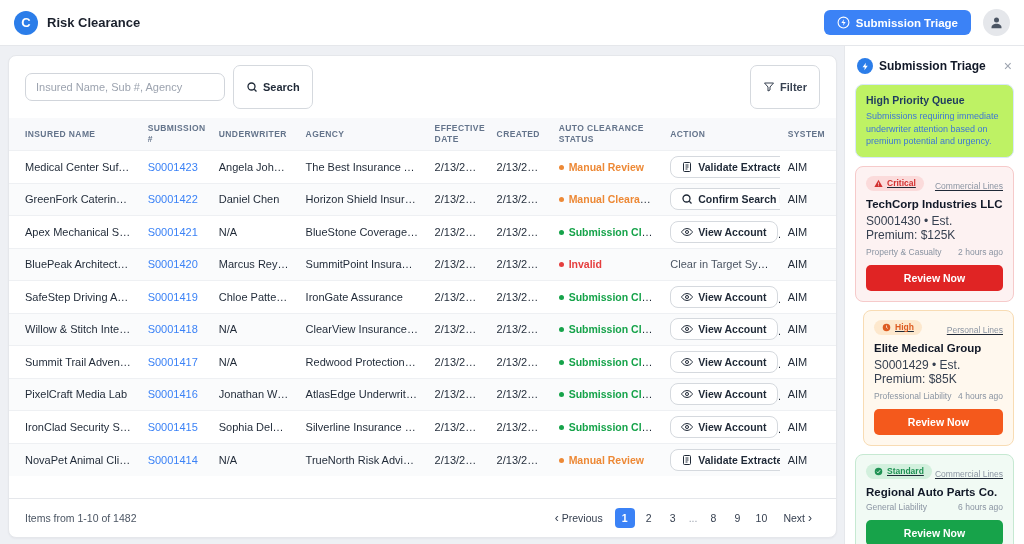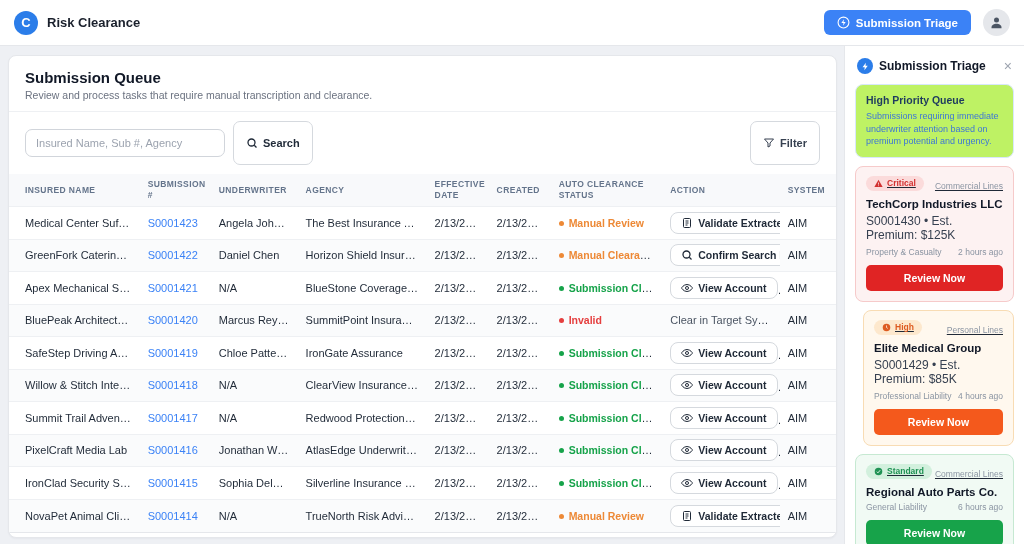--- a/index.html
+++ b/index.html
@@ -130,24 +130,20 @@
           <circle cx="12" cy="8" r="4"></circle>
           <path d="M4 20c0-4 4-6 8-6s8 2 8 6v1H4v-1z"></path>
         </svg>
     </div>
   </div>
 </header>
 
 <div class="layout">
   <main class="content">
     <section class="queue-card">
-      <div class="queue-head">
-        <h2>Submission Queue</h2>
-        <p>Review and process tasks that require manual transcription and clearance.</p>
-      </div>
       <div class="search-row">
         <input class="search-input" type="text" placeholder="Insured Name, Sub #, Agency" style="">
         <button class="btn-light">
           <svg viewBox="0 0 24 24" fill="none" stroke="currentColor" stroke-width="2.6">
               <circle cx="11" cy="11" r="7"></circle>
               <line x1="16.5" y1="16.5" x2="21" y2="21"></line>
             </svg>
           <span>Search</span>
         </button>
         <button class="btn-light filter-btn">

